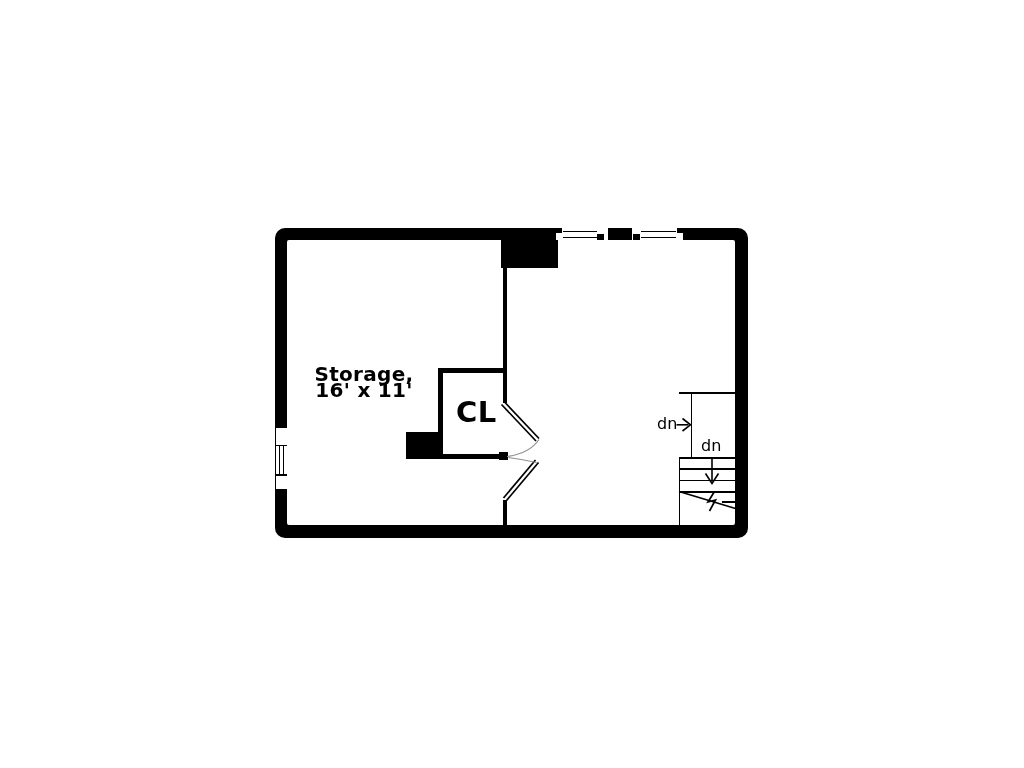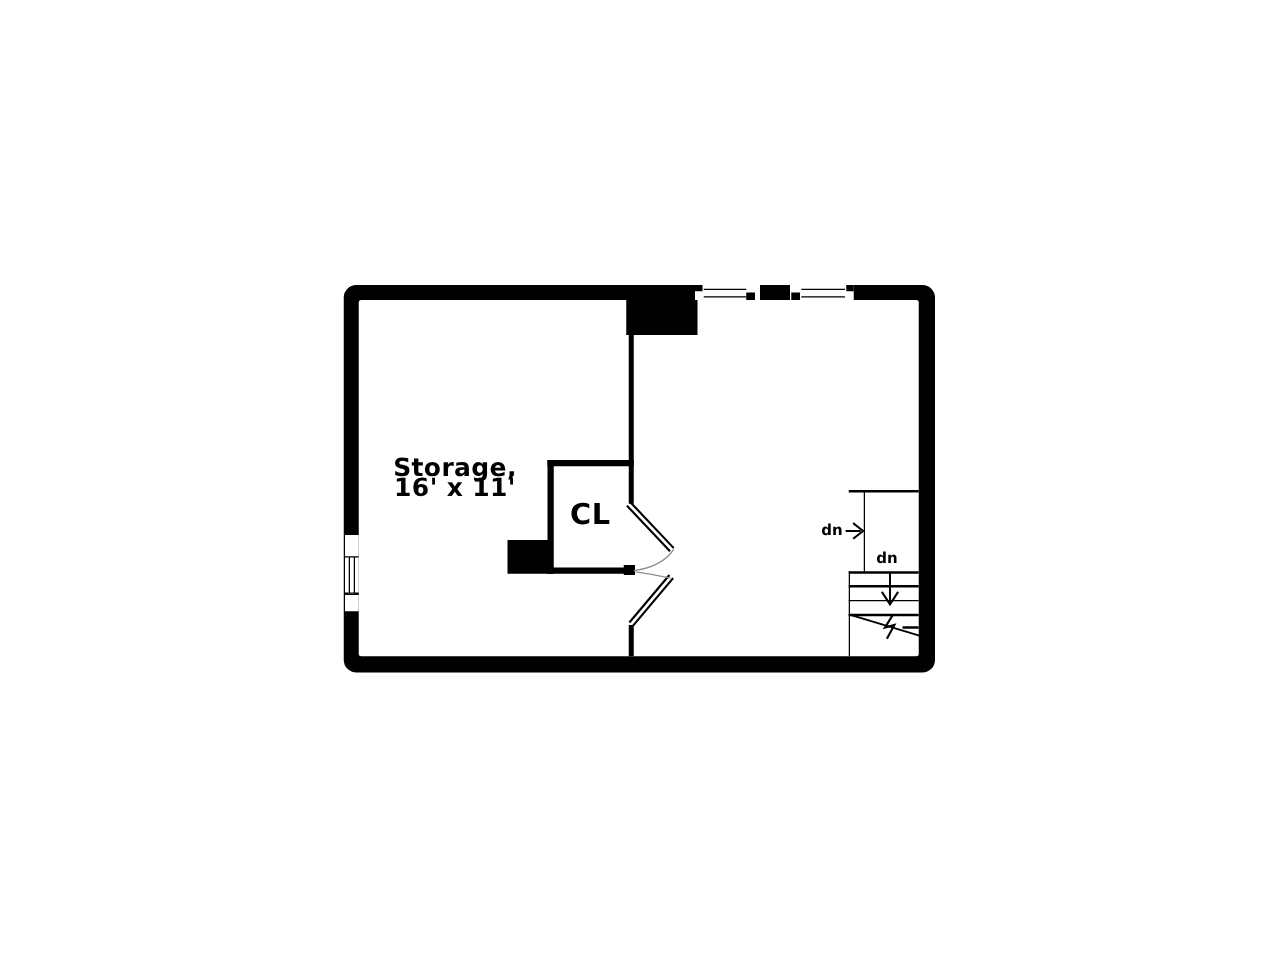--- a/index.html
+++ b/index.html
@@ -2,22 +2,22 @@
 <html><head>
 <meta charset="utf-8">
 <style>
   html,body{margin:0;padding:0;background:#fff;}
   .screen{position:relative;width:1024px;height:768px;background:#fff;overflow:hidden;
           font-family:"DejaVu Sans",sans-serif;color:#000;}
   .wall{position:absolute;background:#000;}
   .white{position:absolute;background:#fff;}
   .room-label{position:absolute;text-align:center;font-weight:bold;font-size:20px;
               line-height:15.5px;letter-spacing:0.3px;white-space:nowrap;}
-  .cl-label{position:absolute;font-weight:600;font-size:23px;line-height:23px;letter-spacing:0.5px;}
-  .dn-label{position:absolute;font-weight:bold;font-size:12px;line-height:16px;}
+  .cl-label{position:absolute;font-weight:600;font-size:29px;line-height:23px;letter-spacing:0.5px;}
+  .dn-label{position:absolute;font-weight:normal;font-size:16px;line-height:16px;}
   .sash-h{position:absolute;background:#fff;border-top:1.7px solid #000;border-bottom:1.7px solid #000;box-sizing:border-box;}
   .pane-v{position:absolute;background:#fff;border:1.6px solid #000;box-sizing:border-box;}
   svg.overlay{position:absolute;left:0;top:0;pointer-events:none;}
 </style>
 </head>
 <body>
 
 <div class="screen">
 
   <div class="wall" style="left:275px;top:228px;width:473px;height:310px;border-radius:10px;"></div>

